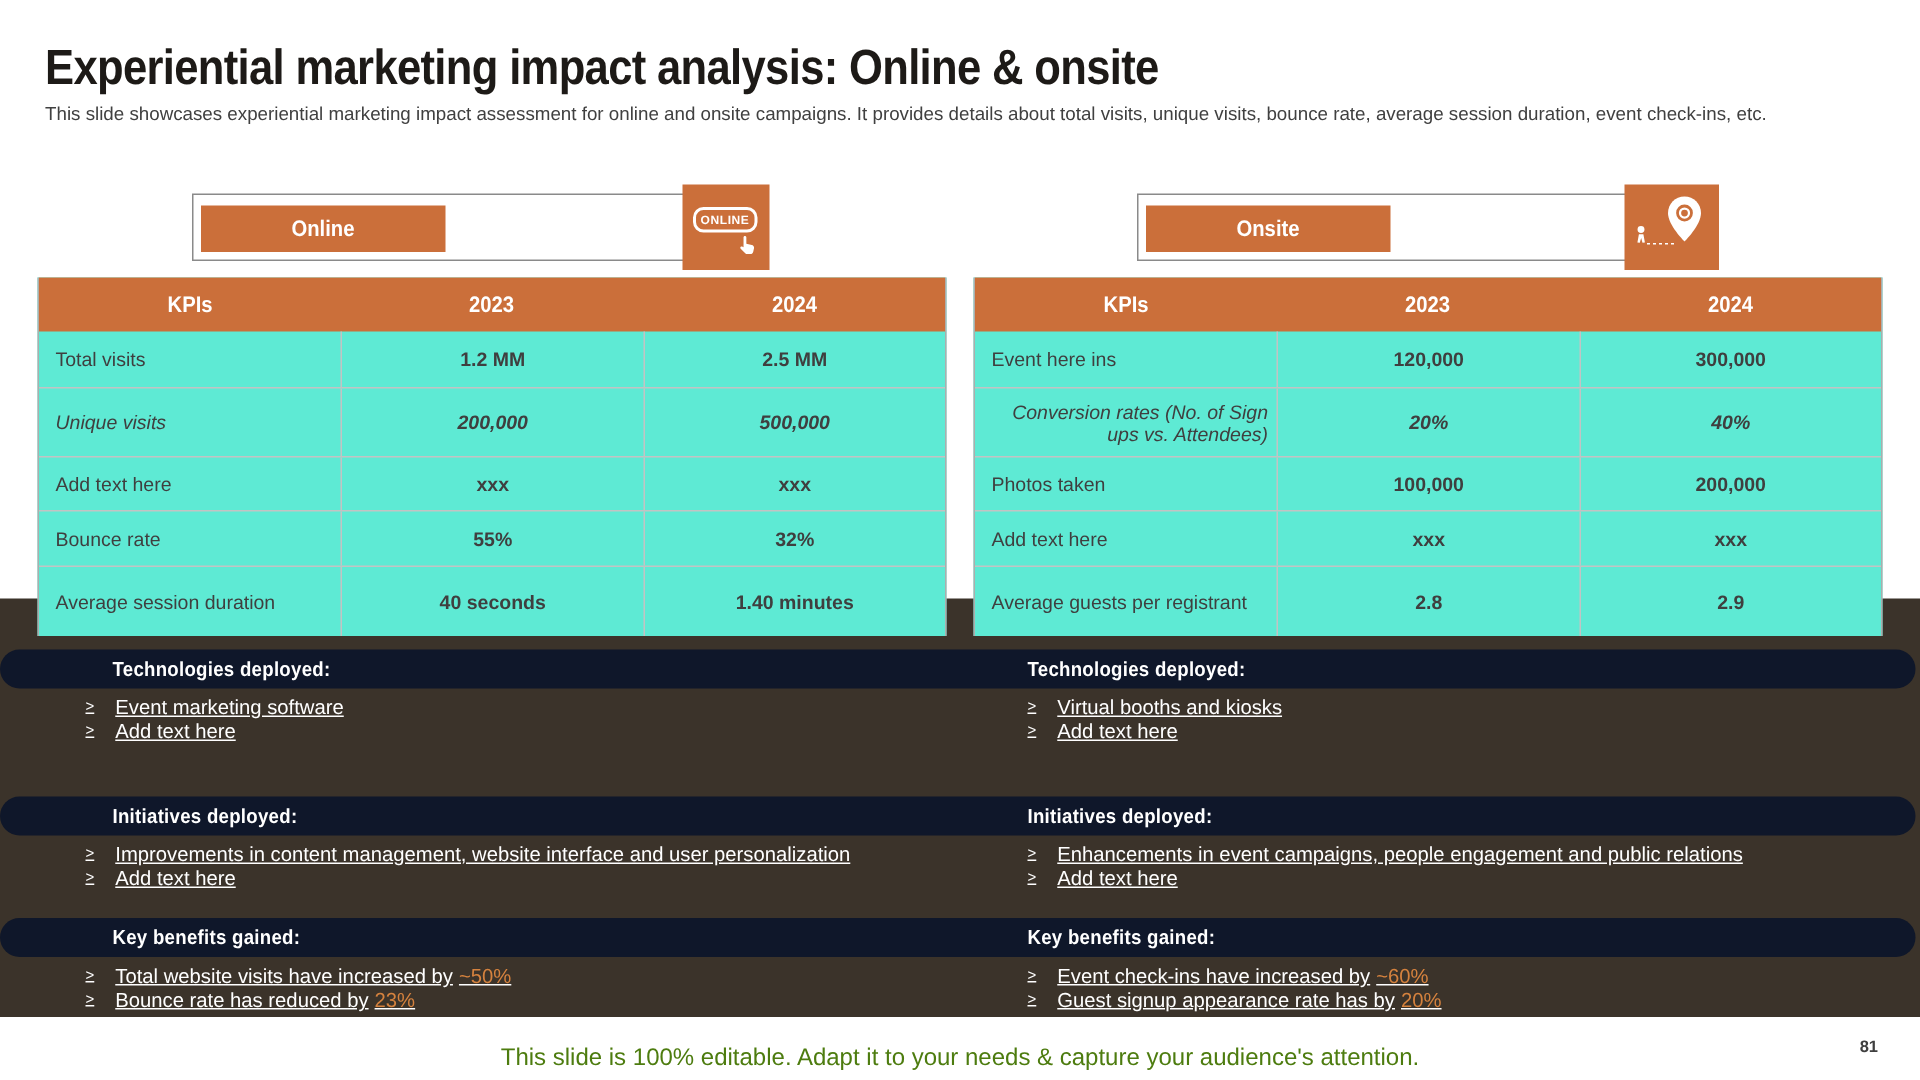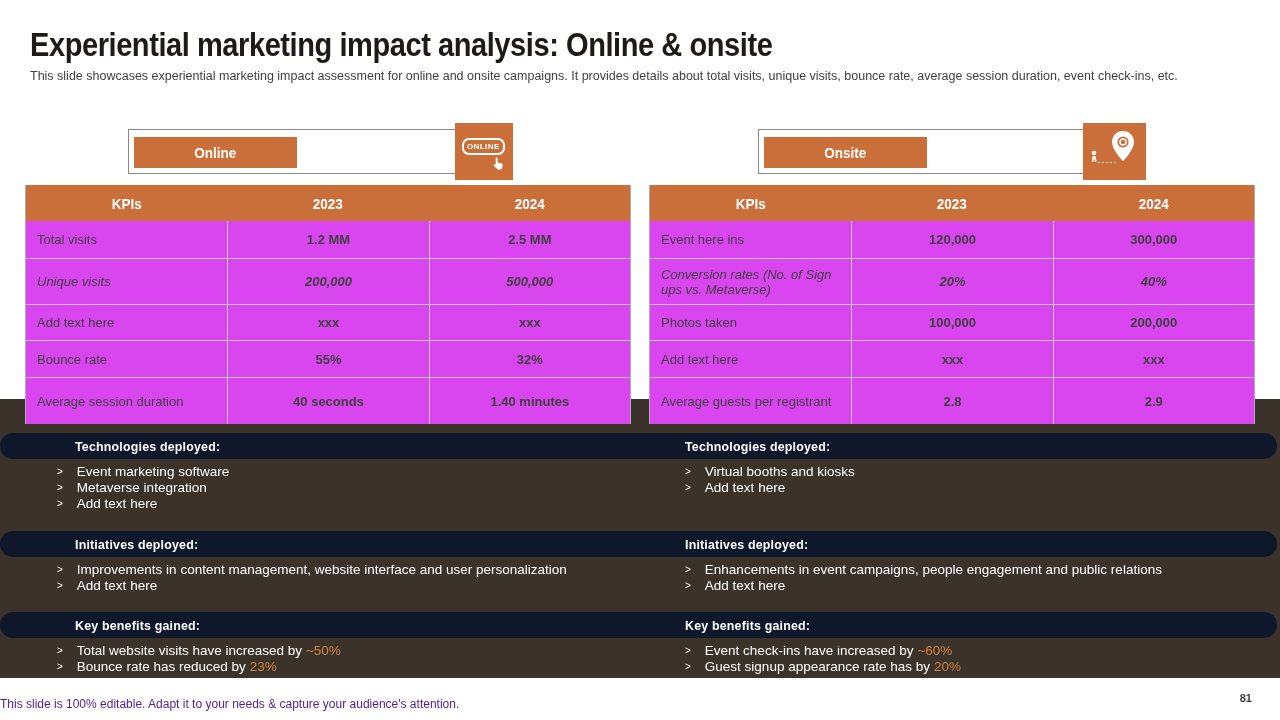--- a/index.html
+++ b/index.html
@@ -41,42 +41,42 @@
   }
   .online-badge {
     position:absolute; left:7px; top:15px;
     border:2px solid #fff; border-radius:7px; padding:2px 3px;
     color:#fff; font-size:8px; font-weight:bold; letter-spacing:.4px;
   }
   .hand-svg { position:absolute; right:7px; bottom:9px; }
 
   
   .kpi-table {
-    position:absolute; top:185px; width:606px; background:#d946ef; z-index:2;
+    position:absolute; top:185px; width:606px; background:#5eead4; z-index:2;
     border-left:1px solid #adadad; border-right:1px solid #adadad;
     box-sizing:border-box;
   }
   .t-head { display:flex; height:36px; background:#cb6f3a; }
   .t-hcell {
     width:33.333%; display:flex; align-items:center; justify-content:center;
   }
   .t-hcell span {
     color:#fff; font-weight:bold; font-size:15px;
     display:inline-block; transform:scaleX(.9);
   }
   .t-row { display:flex; border-top:1px solid #c3c3c3; }
   .t-row.r1 { height:37px; border-top:none; }
   .t-row.r2 { height:45px;font-style:italic; }
   .t-row.r3 { height:35px; }
   .t-row.r4 { height:36px; }
   .t-row.r5 { height:46px; }
   .t-cell { width:33.333%; box-sizing:border-box; display:flex; align-items:center; }
   .t-kpi {
     justify-content:flex-start; padding:2px 6px 2px 11px;
-    color:#3f3f3f; font-size:13px; line-height:15px;
+    color:#3f3f3f; font-size:13px; line-height:15px;text-align:right;
   }
   .t-val {
     justify-content:center; color:#3f3f3f; font-size:13px; font-weight:bold;
     border-left:1px solid #c3c3c3; text-align:center;
   }
 
   
   .band {
     position:absolute; left:0; top:399px; width:1280px; height:279px;
     background:#3b332a; z-index:1;
@@ -85,33 +85,33 @@
     position:absolute; left:0; width:1277px; height:26px;
     background:#0f172a; border-radius:13px; z-index:3;
   }
   .bar-h {
     position:absolute; top:50%; color:#fff; font-weight:bold;
     font-size:13.5px; letter-spacing:.2px; white-space:nowrap;
     transform:translateY(-50%) scaleX(.92); transform-origin:0 50%;
   }
   .blist {
     position:absolute; margin:0; padding:0; list-style:none;
-    color:#fff; font-size:13.5px; z-index:3; width:570px;
+    color:#fff; font-size:13.5px; z-index:3; width:570px;text-decoration:underline;
   }
   .blist li { display:flex; line-height:16px; margin-bottom:0; align-items:flex-start; }
   .blist li::before {
     content:">"; font-size:10px; line-height:16px;
     margin-right:14px; flex:0 0 auto;
   }
   .hl { color:#d5823e; margin-left:4px; white-space:nowrap; }
 
   
   .footer-note {
-    position:absolute; left:0; right:0; top:697px; 
-    font-size:12px; color:#4c1d95;
+    position:absolute; left:0; right:0; top:697px; text-align:center;
+    font-size:16px; color:#4d7c0f;
   }
   .page-num {
     position:absolute; right:28px; top:692px;
     font-size:11px; font-weight:bold; color:#3f3f3f;
   }
 </style>
 </head>
 <body>
 
 <div class="slide">
@@ -197,21 +197,21 @@
       <div class="t-hcell">
           <span>2024</span>
         </div>
     </div>
     <div class="t-row r1">
       <div class="t-cell t-kpi">Event here ins</div>
       <div class="t-cell t-val">120,000</div>
       <div class="t-cell t-val">300,000</div>
     </div>
     <div class="t-row r2">
-      <div class="t-cell t-kpi">Conversion rates (No. of Sign ups vs. Metaverse)</div>
+      <div class="t-cell t-kpi">Conversion rates (No. of Sign ups vs. Attendees)</div>
       <div class="t-cell t-val">20%</div>
       <div class="t-cell t-val">40%</div>
     </div>
     <div class="t-row r3">
       <div class="t-cell t-kpi">Photos taken</div>
       <div class="t-cell t-val">100,000</div>
       <div class="t-cell t-val">200,000</div>
     </div>
     <div class="t-row r4">
       <div class="t-cell t-kpi">Add text here</div>
@@ -229,23 +229,20 @@
 
   <div class="band-bar" style="top:433px">
     <span class="bar-h" style="left:75px">Technologies deployed:</span>
     <span class="bar-h" style="left:685px">Technologies deployed:</span>
   </div>
   <ul class="blist" style="left:57px;top:464px">
     <li>
         <span>Event marketing software</span>
       </li>
     <li>
-        <span>Metaverse integration</span>
-      </li>
-    <li>
         <span>Add text here</span>
       </li>
   </ul>
   <ul class="blist" style="left:685px;top:464px">
     <li>
         <span>Virtual booths and kiosks</span>
       </li>
     <li>
         <span>Add text here</span>
       </li>

